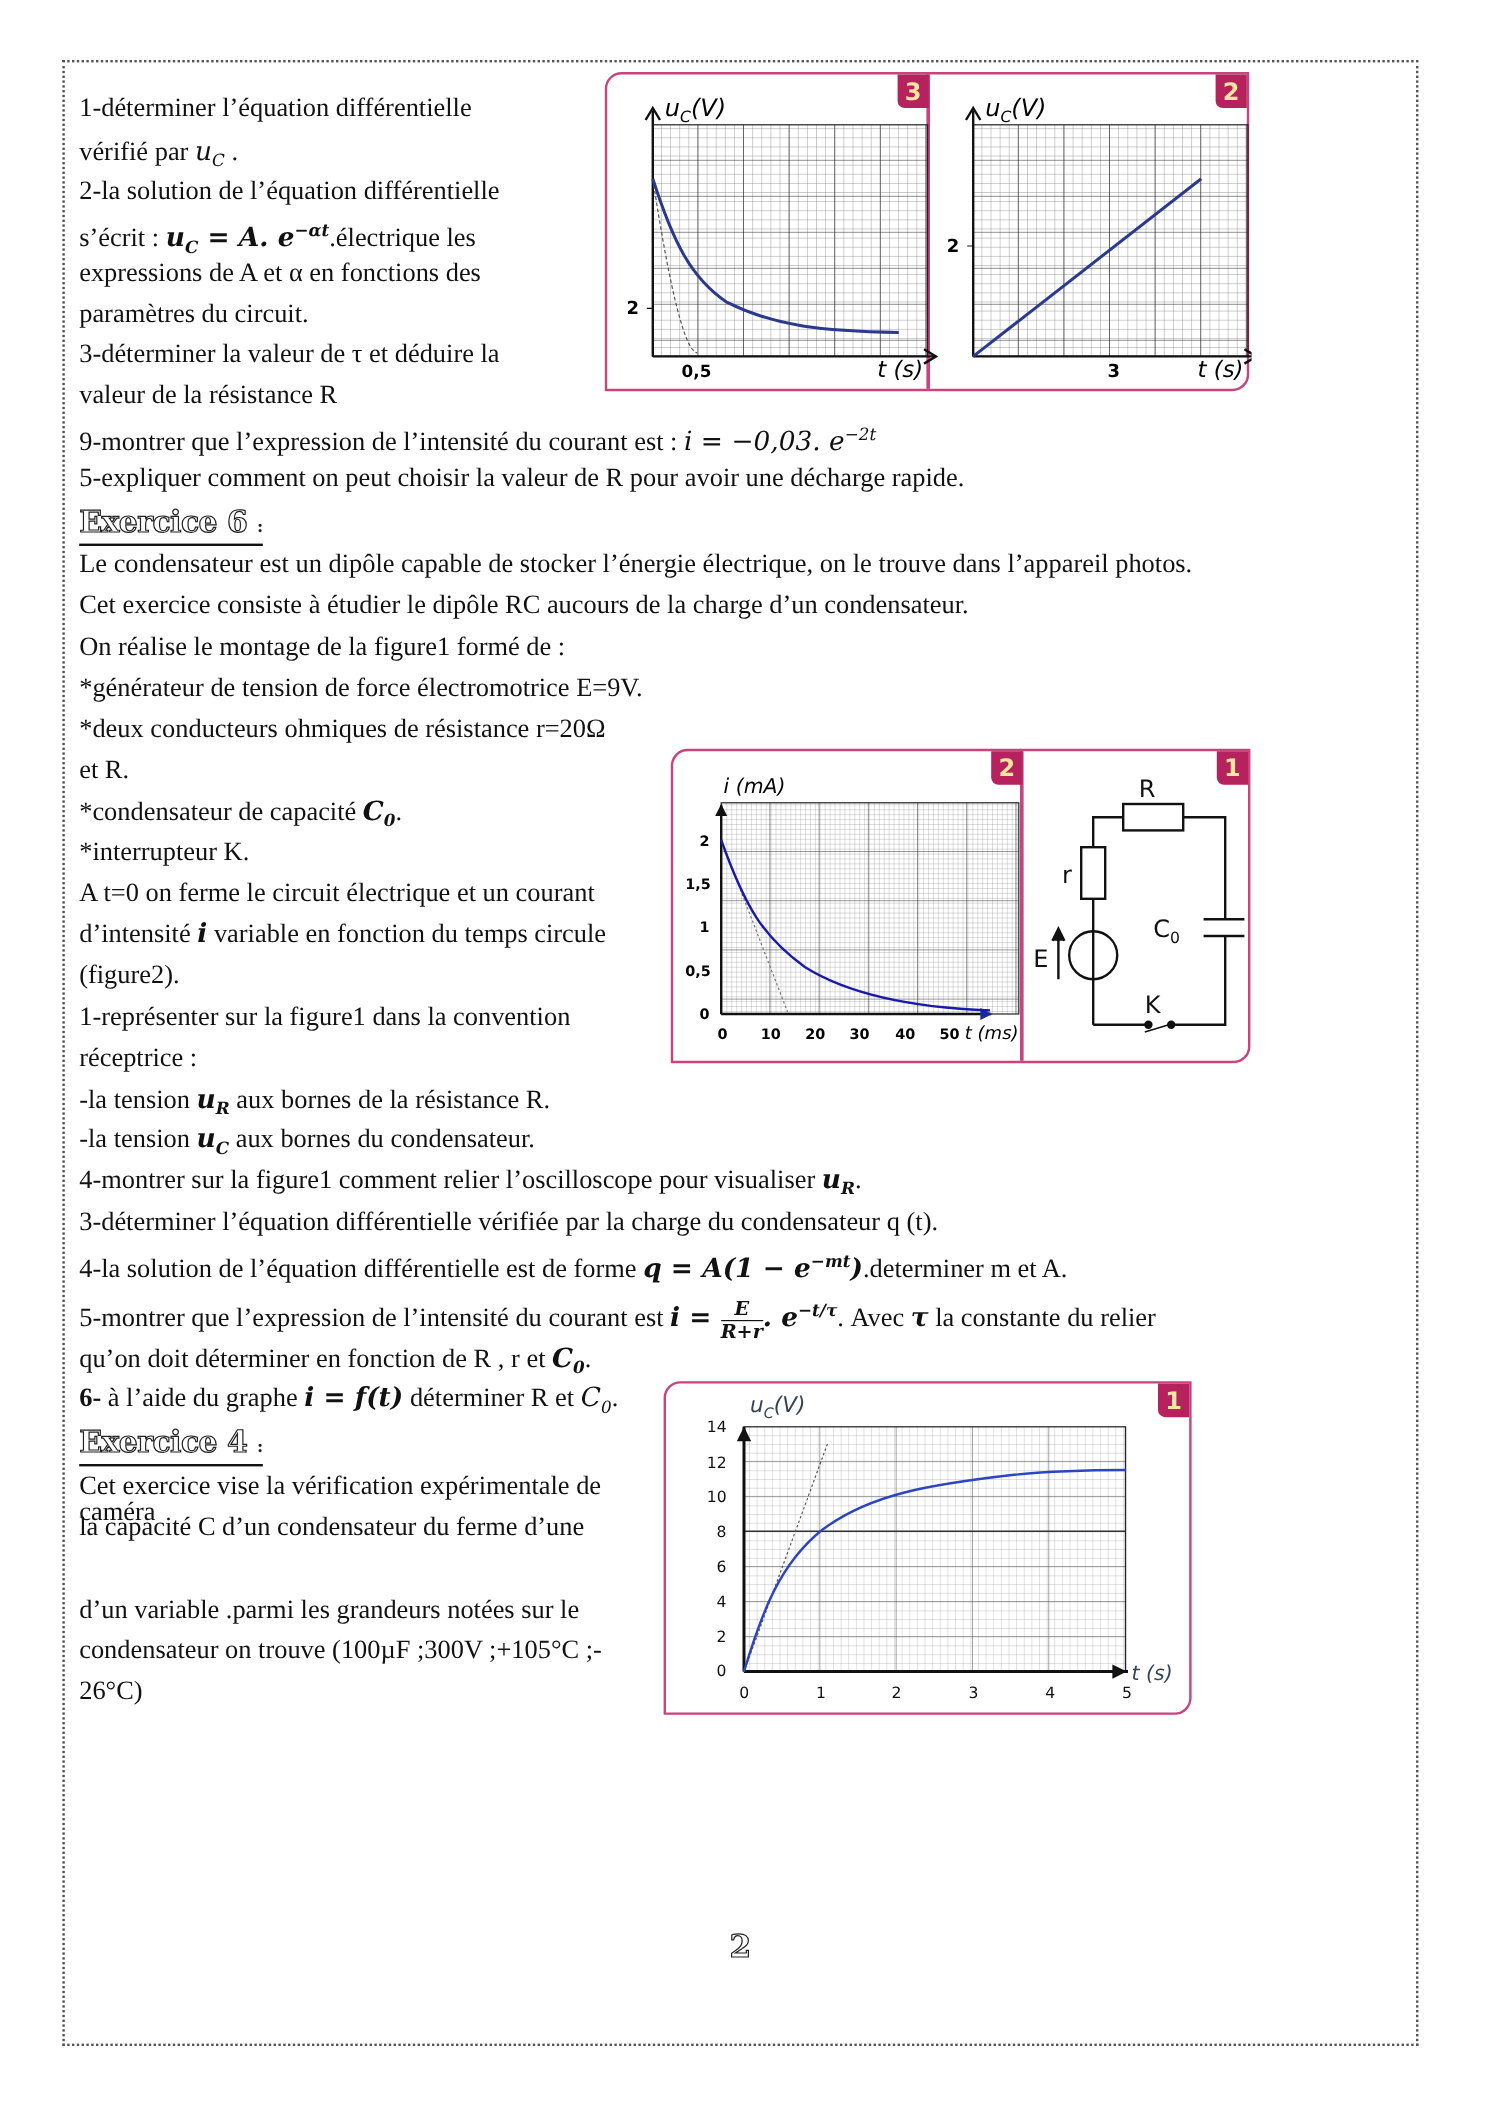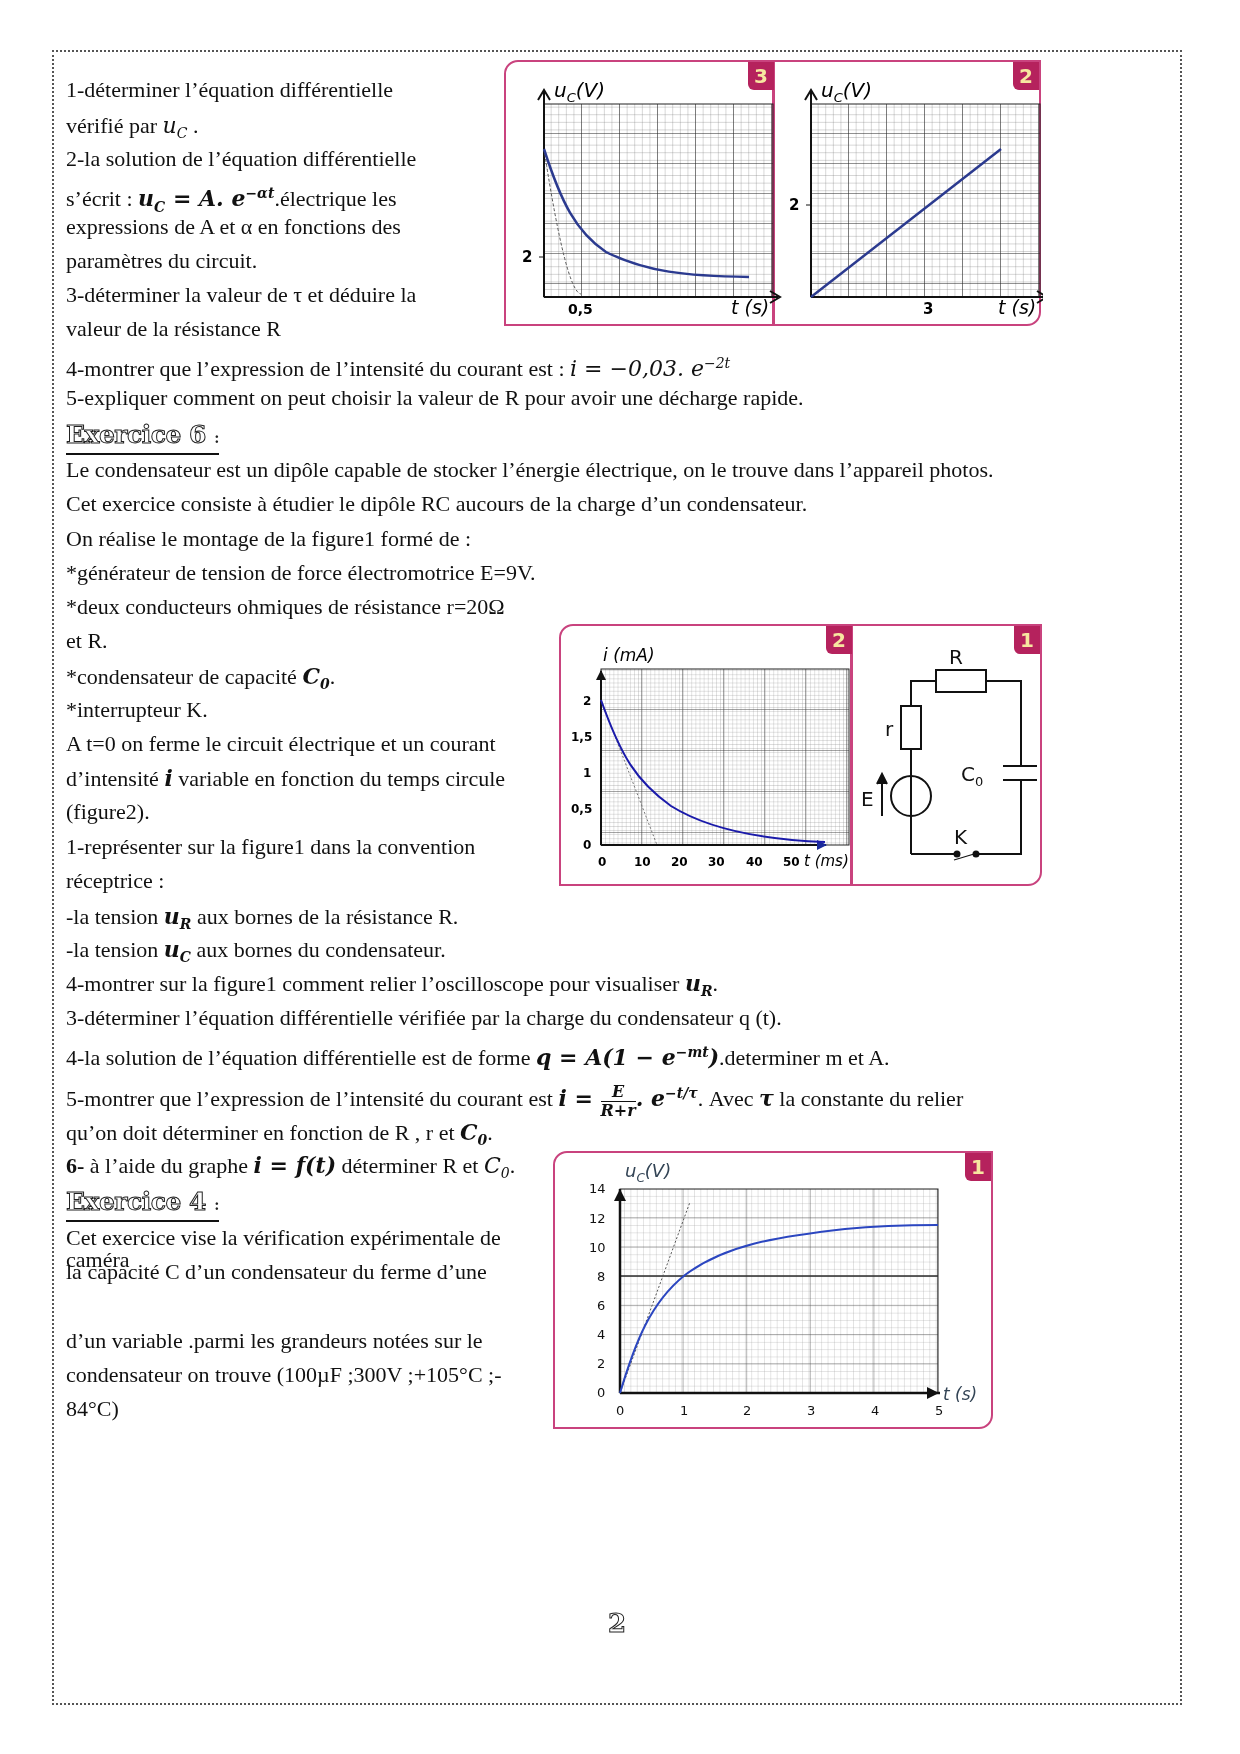--- a/index.html
+++ b/index.html
@@ -31,21 +31,21 @@
 <div class="page-border"></div>
 
 <div class="t" style="left:66px;top:71px">1-déterminer l’équation différentielle</div>
 <div class="t" style="left:66px;top:107px"><span>vérifié par </span><span class="mi">u</span><sub class="mi">C</sub><span> .</span></div>
 <div class="t" style="left:66px;top:140px">2-la solution de l’équation différentielle</div>
 <div class="t" style="left:66px;top:174px"><span>s’écrit : </span><span class="m">u</span><sub class="m">C</sub><span class="m"> = A. e</span><sup class="m">−αt</sup><span>.électrique les</span></div>
 <div class="t" style="left:66px;top:208px">expressions  de A et α en fonctions des</div>
 <div class="t" style="left:66px;top:242px">paramètres du circuit.</div>
 <div class="t" style="left:66px;top:276px">3-déterminer la valeur de τ et déduire la</div>
 <div class="t" style="left:66px;top:310px">valeur de la résistance R</div>
-<div class="t" style="left:66px;top:344px"><span>4-montrer que l’expression de l’intensité du courant est : </span><span class="mi">i =  −0,03. e</span><sup class="mi">−2t</sup></div>
+<div class="t" style="left:66px;top:344px"><span>9-montrer que l’expression de l’intensité du courant est : </span><span class="mi">i =  −0,03. e</span><sup class="mi">−2t</sup></div>
 <div class="t" style="left:66px;top:379px">5-expliquer comment on peut choisir la valeur de R pour avoir une décharge rapide.</div>
 
 <div class="frame" style="left:504px;top:60px;width:537px;height:266px;">
   <div style="position:absolute;left:266px;top:0;width:2.5px;height:100%;background:#c9437e"></div>
   <div class="badge" style="left:242px;top:0">3</div>
   <div class="badge" style="right:0;top:0">2</div>
   <svg width="537" height="266" style="position:absolute;left:0;top:0">
     <defs>
       <pattern id="g1" width="7.6" height="7.6" patternUnits="userSpaceOnUse">
           <path d="M7.6 0V7.6H0" fill="none" stroke="#777" stroke-width="0.6"></path>
@@ -176,21 +176,21 @@
     </g>
   </svg>
 </div>
 
 <div class="heading" style="left:66px;top:1187px"><span>Exercice 4</span> <span class="colon">:</span></div>
 <div class="t" style="left:66px;top:1219px">Cet exercice vise la vérification expérimentale de</div>
 <div class="t" style="left:66px;top:1253px">la capacité C d’un condensateur  du ferme d’une</div>
 <div class="t" style="left:66px;top:1241px">caméra</div>
 <div class="t" style="left:66px;top:1322px">d’un variable .parmi les grandeurs notées sur le</div>
 <div class="t" style="left:66px;top:1356px">condensateur on trouve (100µF ;300V ;+105°C ;-</div>
-<div class="t" style="left:66px;top:1390px">84°C)</div>
+<div class="t" style="left:66px;top:1390px">26°C)</div>
 
 <div class="frame" style="left:553px;top:1151px;width:440px;height:278px;">
   <div class="badge" style="right:0;top:0">1</div>
   <svg width="440" height="278" style="position:absolute;left:0;top:0">
     <defs>
       <pattern id="g3" width="6.36" height="7.3" patternUnits="userSpaceOnUse">
           <path d="M6.36 0V7.3H0" fill="none" stroke="#999" stroke-width="0.5"></path>
         </pattern>
       <pattern id="g3b" width="63.6" height="29.2" patternUnits="userSpaceOnUse">
           <path d="M63.6 0V29.2H0" fill="none" stroke="#444" stroke-width="0.8"></path>

